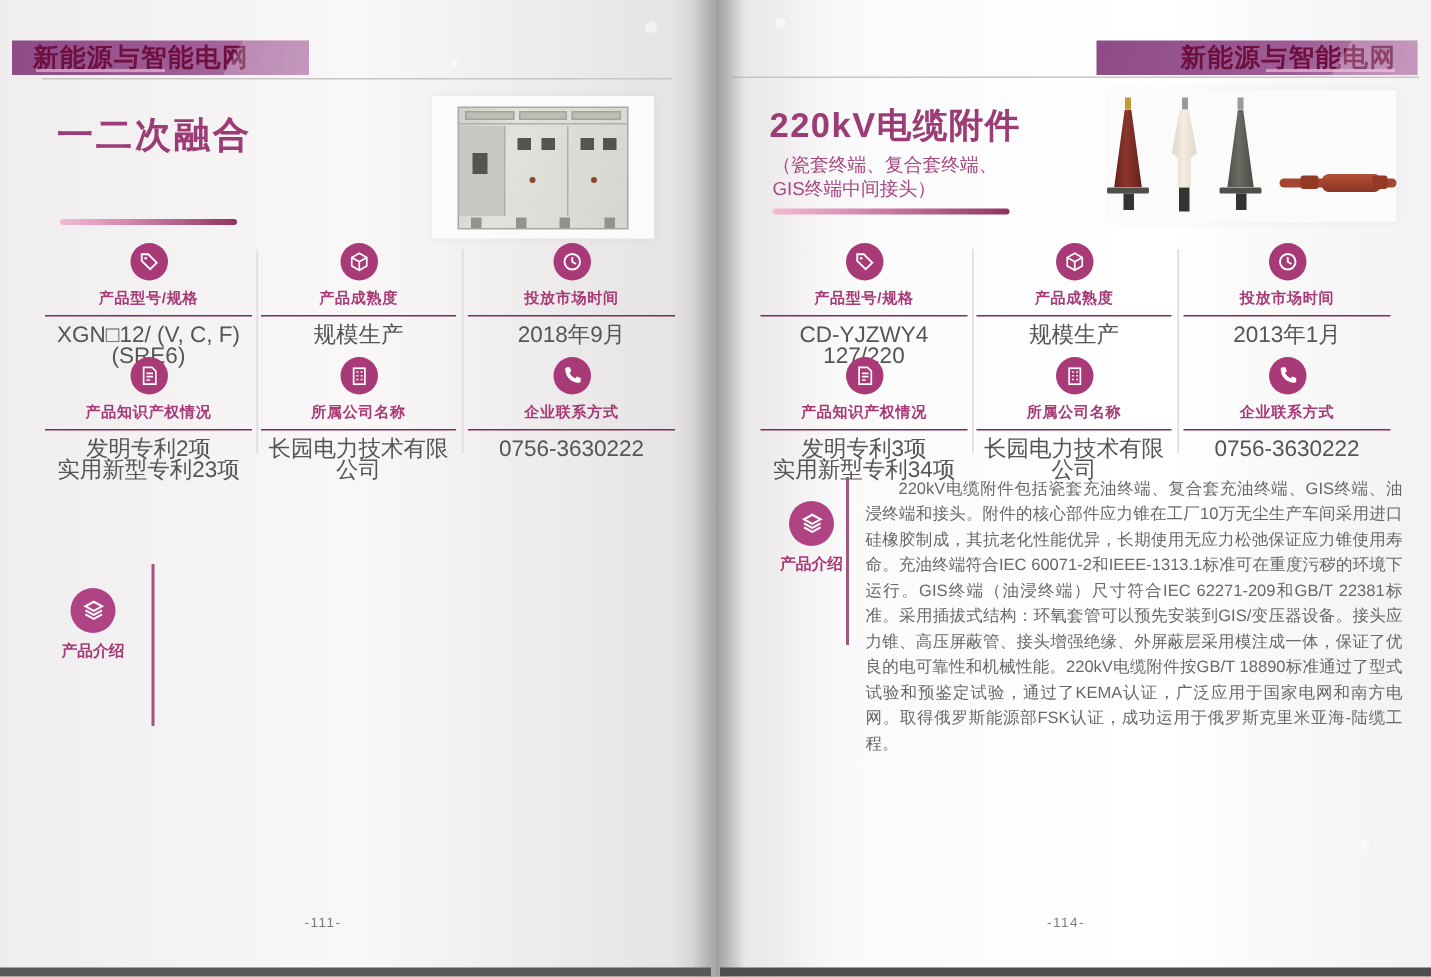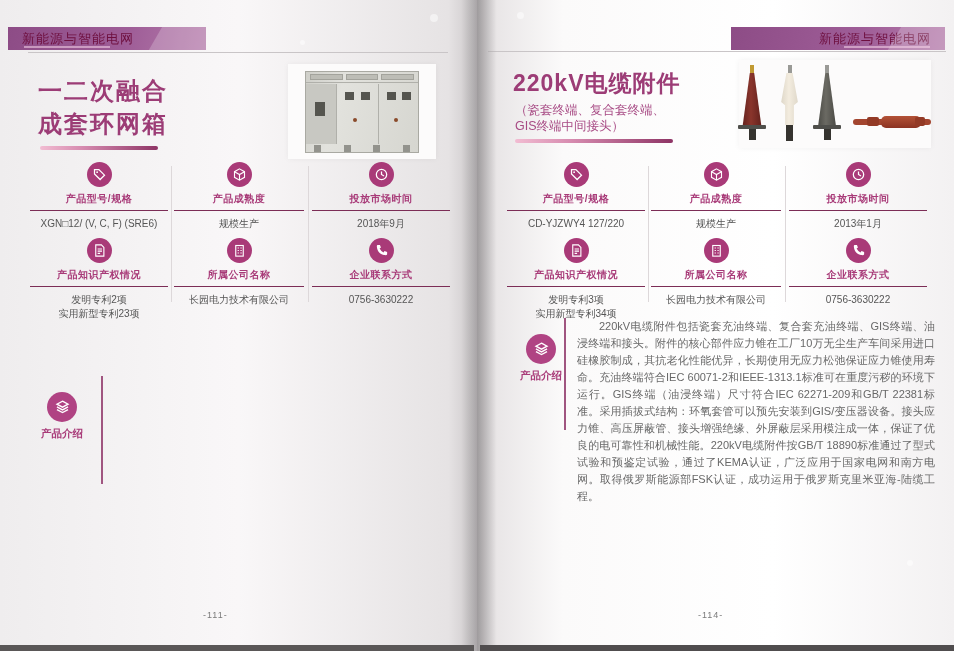--- a/index.html
+++ b/index.html
@@ -13,21 +13,21 @@
   .page-left{left:0;background:linear-gradient(to right,#efedee 0%,#f9f7f8 50%,#e6e3e4 94%,#c9c5c7 100%);}
   .page-right{left:477px;background:linear-gradient(to right,#c6c2c4 0%,#e9e6e7 4%,#fbfafa 18%,#ffffff 62%,#f3f1f2 100%);}
   
   .band{position:absolute;top:27px;height:23px;display:flex;align-items:center;
     background:linear-gradient(100deg,#8d4c86 0%,#9e5d97 60%,#b57cab 100%);
     overflow:hidden;}
   .band:after{content:"";position:absolute;right:-8px;top:-6px;width:60px;height:40px;
     background:rgba(255,255,255,.22);transform:skewX(-30deg);}
   .band-left{left:8px;width:184px;padding-left:14px;}
   .band-right{right:9px;width:200px;justify-content:flex-end;padding-right:14px;}
-  .band-title{font-size:13px;font-weight:normal;color:#6e0f3f;letter-spacing:1px;line-height:11px;}
+  .band-title{font-size:17px;font-weight:bold;color:#6e0f3f;letter-spacing:1px;line-height:11px;}
   .band-caption{display:block;width:86px;height:2px;margin-top:2px;background:rgba(248,214,233,.55);}
   .hairline{position:absolute;height:1px;background:#c9c5c7;}
   .hl-left{left:28px;top:52px;width:420px;}
   .hl-right{left:11px;top:51px;width:458px;}
   
   .page-title{position:absolute;font-weight:bold;color:#9c3c76;letter-spacing:2px;}
   .t-left{left:38px;top:74px;font-size:24px;line-height:33px;}
   .t-right{left:36px;top:70px;font-size:23px;line-height:26px;letter-spacing:1px;}
   .subtitle{position:absolute;left:38px;top:102px;font-size:12.5px;line-height:16px;font-weight:normal;color:#a74a84;}
   .title-divider{position:absolute;height:3.5px;border-radius:2px;
@@ -66,21 +66,21 @@
   .joint .rod{position:absolute;left:0;right:0;top:7px;height:6px;background:#a3452f;border-radius:3px;}
   .joint .hub{position:absolute;left:28px;top:4px;width:40px;height:12px;background:linear-gradient(#b35237,#8c3322);border-radius:5px;}
   .joint .cap1{position:absolute;left:14px;top:5px;width:12px;height:9px;background:#933a26;border-radius:2px;}
   .joint .cap2{position:absolute;right:6px;top:5px;width:10px;height:9px;background:#933a26;border-radius:2px;}
   
   .spec-cell{position:absolute;display:flex;flex-direction:column;align-items:center;text-align:center;}
   .icon-circle{width:25px;height:25px;border-radius:50%;background:#a93a78;display:flex;align-items:center;justify-content:center;}
   .icon-circle svg{width:15px;height:15px;}
   .spec-label{margin-top:5px;font-size:10px;font-weight:bold;color:#a83a78;letter-spacing:.5px;}
   .spec-underline{margin-top:4px;height:1px;background:#7c2d56;align-self:stretch;}
-  .spec-value{margin-top:6px;font-size:10px;color:#555;line-height:14px;}
+  .spec-value{margin-top:6px;font-size:15px;color:#555;line-height:14px;}
   .spec-sep{position:absolute;width:1px;background:#ddd8da;top:166px;height:136px;}
   
   .intro-icon{position:absolute;width:30px;height:30px;border-radius:50%;background:#b04383;display:flex;align-items:center;justify-content:center;}
   .intro-icon svg{width:19px;height:19px;}
   .intro-label{position:absolute;width:62px;text-align:center;font-size:10.5px;font-weight:bold;color:#a83a78;}
   .intro-vline{position:absolute;width:2px;background:#a05580;}
   .intro-text{position:absolute;font-size:11px;line-height:17px;color:#686868;text-align:justify;text-indent:2em;}
   
   .page-num{position:absolute;top:610px;width:60px;text-align:left;font-size:9px;color:#7a7a7a;letter-spacing:1px;}
   .bottom-bar{position:absolute;bottom:0;height:6px;}
@@ -98,21 +98,20 @@
   <div class="speck" style="left:300px;top:40px;width:5px;height:5px;"></div>
 
   <div class="band band-left">
     <span class="band-title">新能源与智能电网</span>
   </div>
   <div class="band-caption" style="position:absolute;left:24px;top:44px;"></div>
   <div class="hairline hl-left"></div>
 
   <div class="page-title t-left">
     <div>一二次融合</div>
-    <div>成套环网箱</div>
   </div>
   <div class="title-divider td-left"></div>
 
   <div class="photo-card pc-left">
     <div class="cabinet">
       <div class="cab-top">
           <i></i>
           <i></i>
           <i></i>
         </div>

